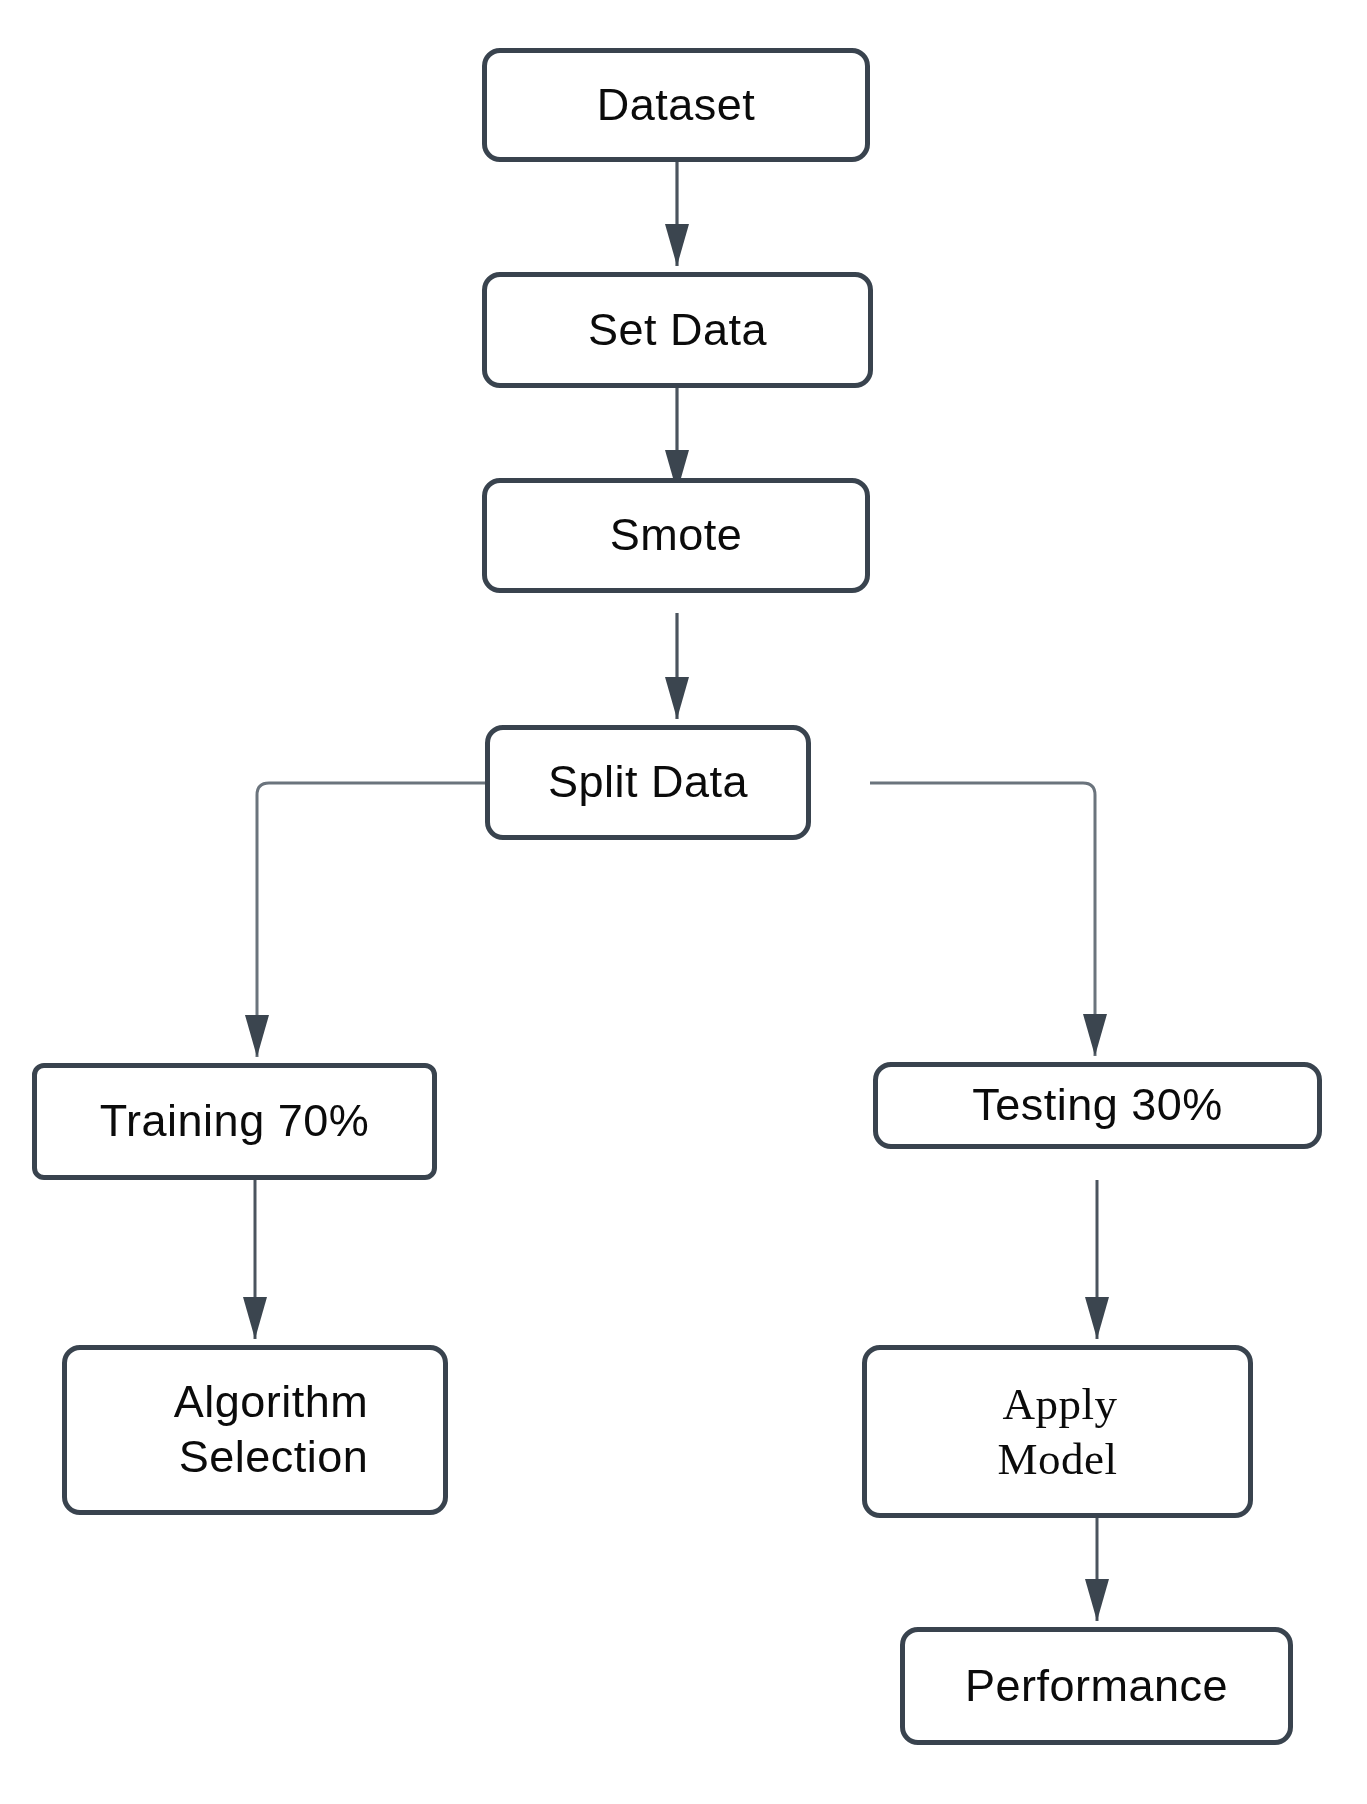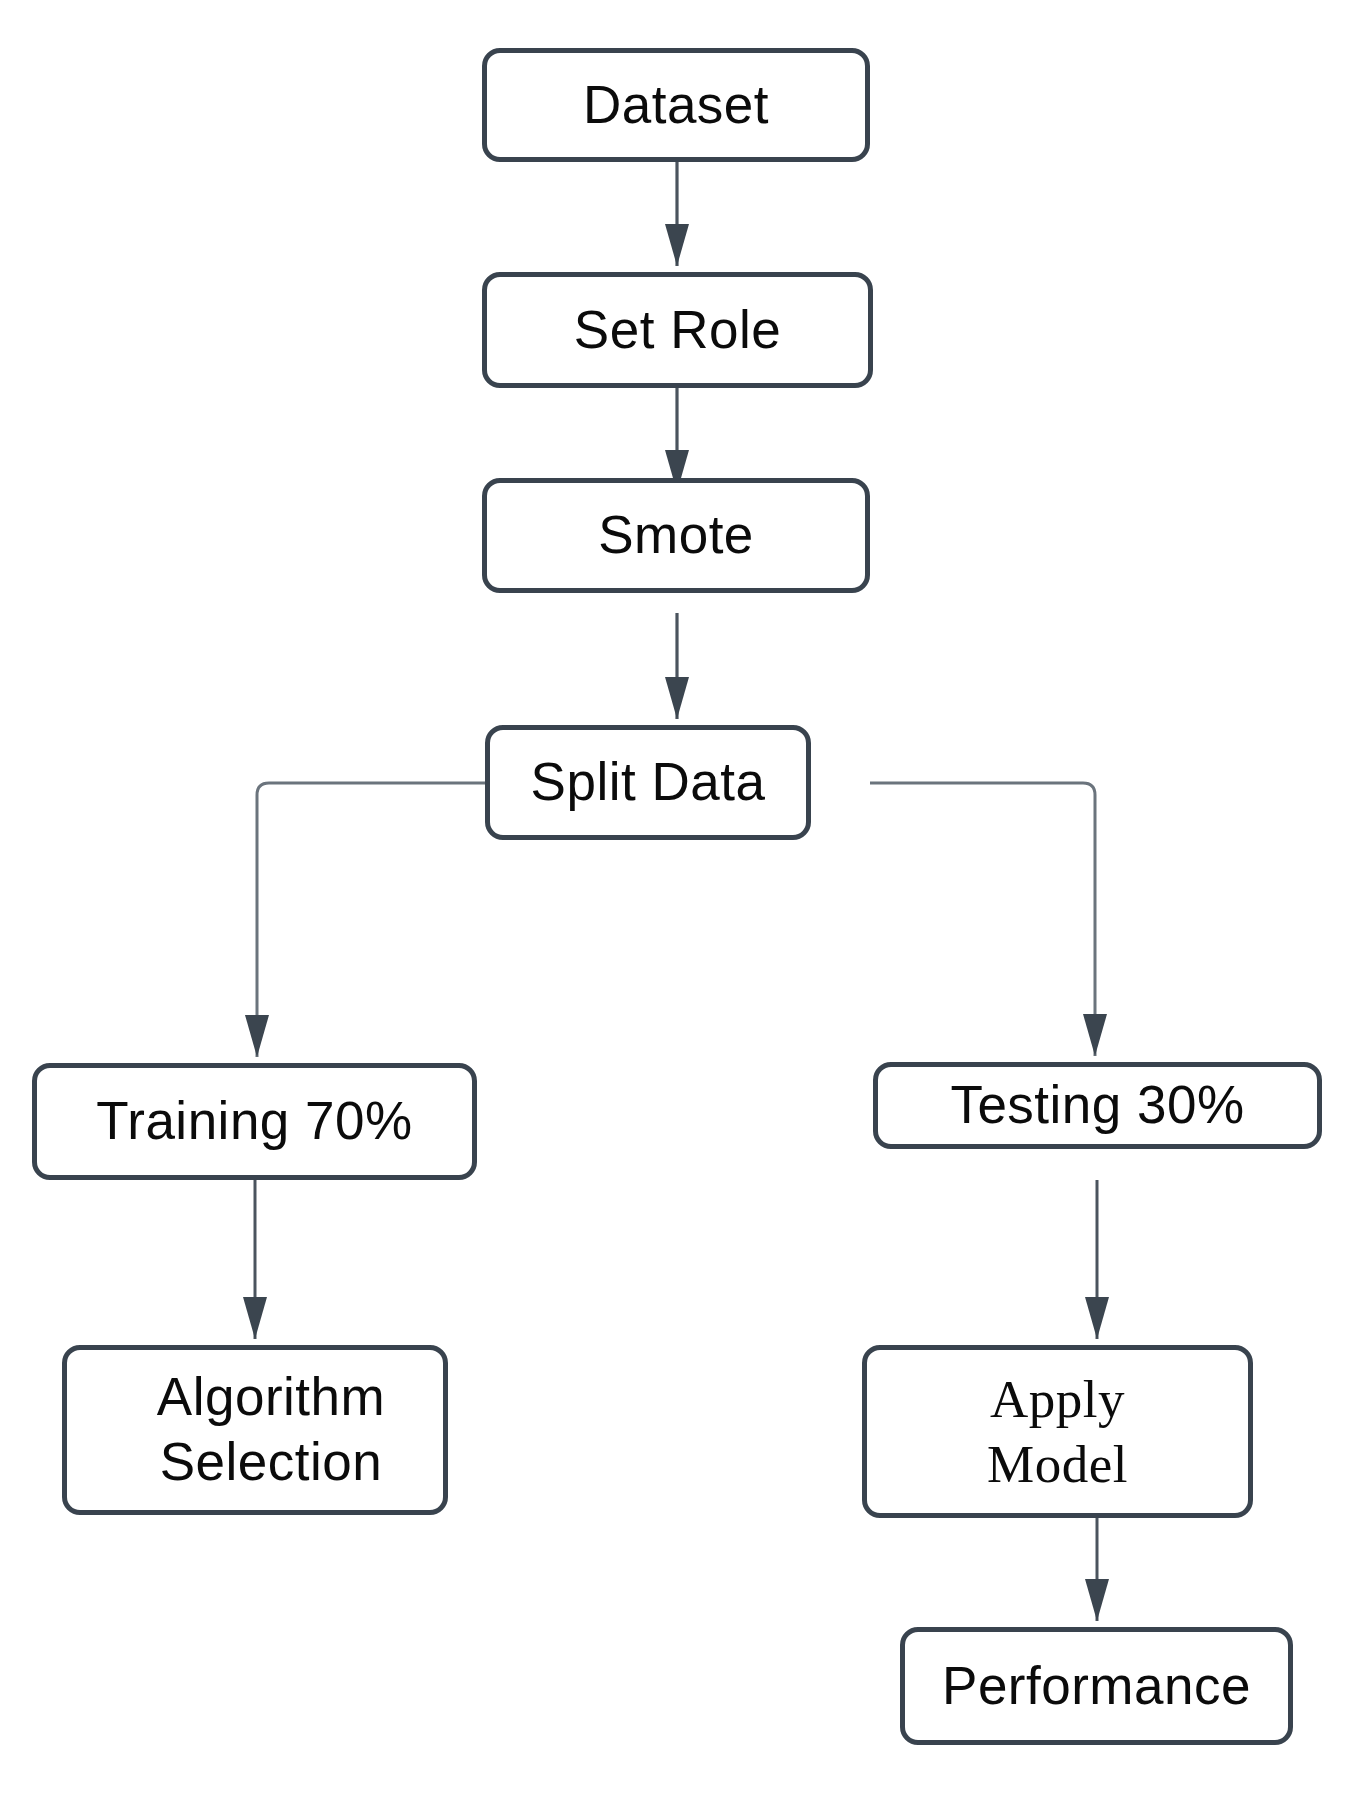--- a/index.html
+++ b/index.html
@@ -27,33 +27,33 @@
     position: absolute;
     box-sizing: border-box;
     background: #ffffff;
     border: 5px solid #39434e;
     border-radius: 18px;
     display: flex;
     align-items: center;
     justify-content: center;
   }
   .node .label {
-    font-size: 53px;
+    font-size: 45px;
     line-height: 1.22;
     color: #0b0b0b;
-    text-align: center;
+    text-align: right;
     white-space: pre-line;
     letter-spacing: 0.5px;
   }
   
   .n-dataset     { left: 482px; top:   48px; width: 388px; height: 114px; }
   .n-set-role    { left: 482px; top:  272px; width: 391px; height: 116px; }
   .n-smote       { left: 482px; top:  478px; width: 388px; height: 115px; }
   .n-split-data  { left: 485px; top:  725px; width: 326px; height: 115px; }
-  .n-training    { left:  32px; top: 1063px; width: 445px; height: 117px; }
+  .n-training    { left:  32px; top: 1063px; width: 405px; height: 117px; border-radius: 12px; }
   .n-testing     { left: 873px; top: 1062px; width: 449px; height: 87px; }
   .n-algorithm-selection { left:  62px; top: 1345px; width: 386px; height: 170px; padding-left: 32px; }
   .n-apply-model { left: 862px; top: 1345px; width: 391px; height: 173px; font-family: Liberation Serif, serif; }
   .n-performance { left: 900px; top: 1627px; width: 393px; height: 118px; }
 </style>
 </head>
 <body>
 
 <div class="canvas">
 
@@ -74,21 +74,21 @@
     <path d="M255 1180 L255 1339" stroke="#4b545e" stroke-width="3" fill="none" marker-end="url(#arrow)"></path>
     <path d="M1097 1180 L1097 1339" stroke="#4b545e" stroke-width="3" fill="none" marker-end="url(#arrow)"></path>
     <path d="M1097 1518 L1097 1621" stroke="#4b545e" stroke-width="3" fill="none" marker-end="url(#arrow)"></path>
   </svg>
 
   <div class="node n-dataset">
     <span class="label">Dataset</span>
   </div>
 
   <div class="node n-set-role">
-    <span class="label">Set Role</span>
+    <span class="label">Set Data</span>
   </div>
 
   <div class="node n-smote">
     <span class="label">Smote</span>
   </div>
 
   <div class="node n-split-data">
     <span class="label">Split Data</span>
   </div>
 

